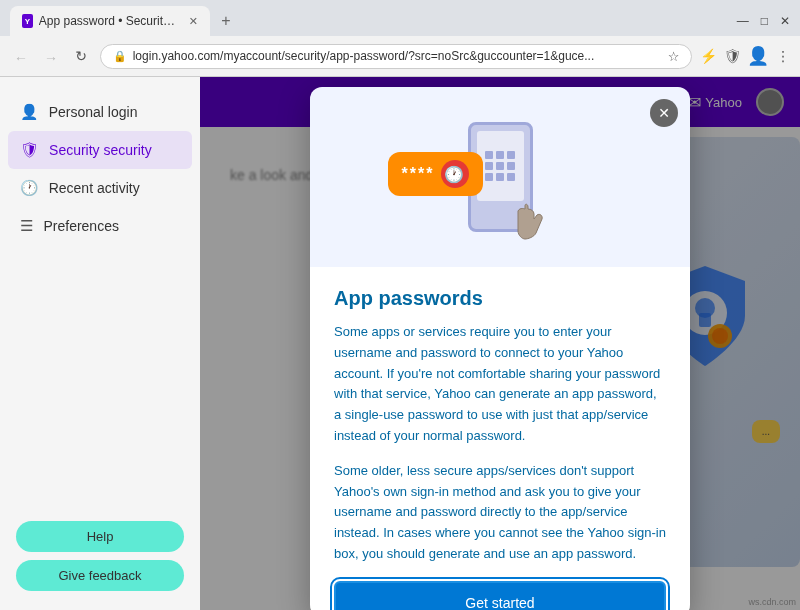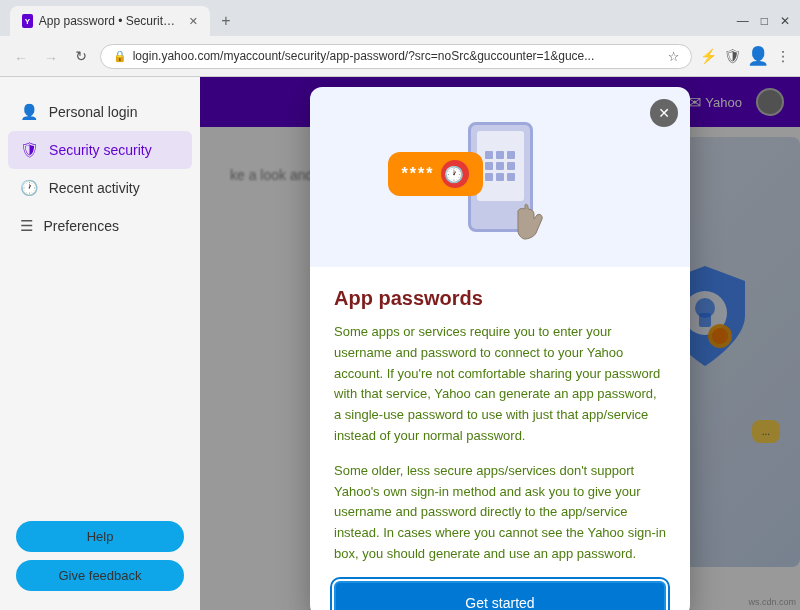--- a/index.html
+++ b/index.html
@@ -159,21 +159,21 @@
       position: absolute;
       bottom: 20px;
       left: 0;
       width: 200px;
       padding: 0 16px;
       display: flex;
       flex-direction: column;
       gap: 8px;
     }
     .sidebar-btn {
-      background: #0ea5e9;
+      background: #5eead4;
       border: none;
       border-radius: 20px;
       padding: 8px 0;
       font-size: 13px;
       color: #333;
       cursor: pointer;
       text-align: center;
     }
 
     
@@ -353,26 +353,26 @@
       color: white;
       font-size: 16px;
     }
 
     .modal-body {
       padding: 20px 24px 24px;
     }
     .modal-title {
       font-size: 20px;
       font-weight: 600;
-      color: #7f1d1d;
+      color: #0369a1;
       margin-bottom: 12px;
     }
     .modal-text {
       font-size: 13px;
-      color: #4d7c0f;
+      color: #0369a1;
       line-height: 1.6;
       margin-bottom: 14px;
     }
     .modal-subtitle {
       font-size: 13px;
       font-weight: 600;
       color: #111;
       margin-bottom: 10px;
     }
     .get-started-btn {

